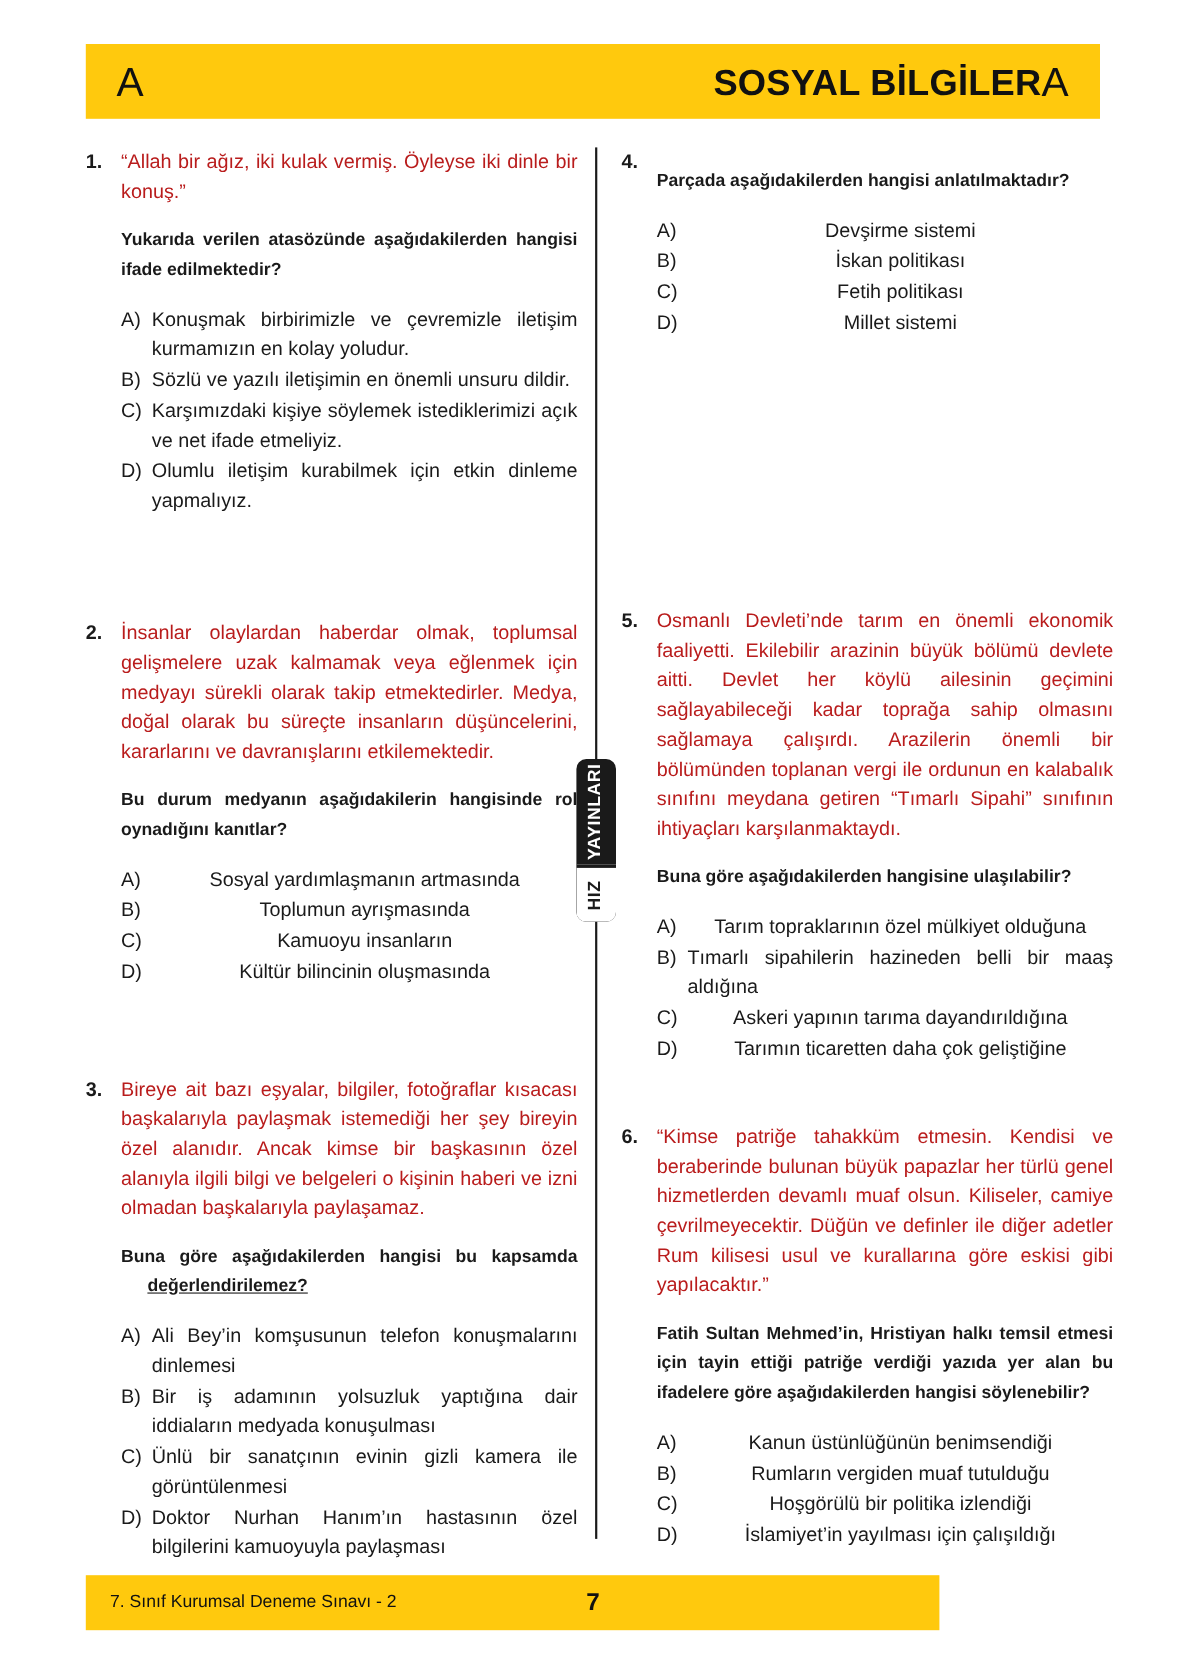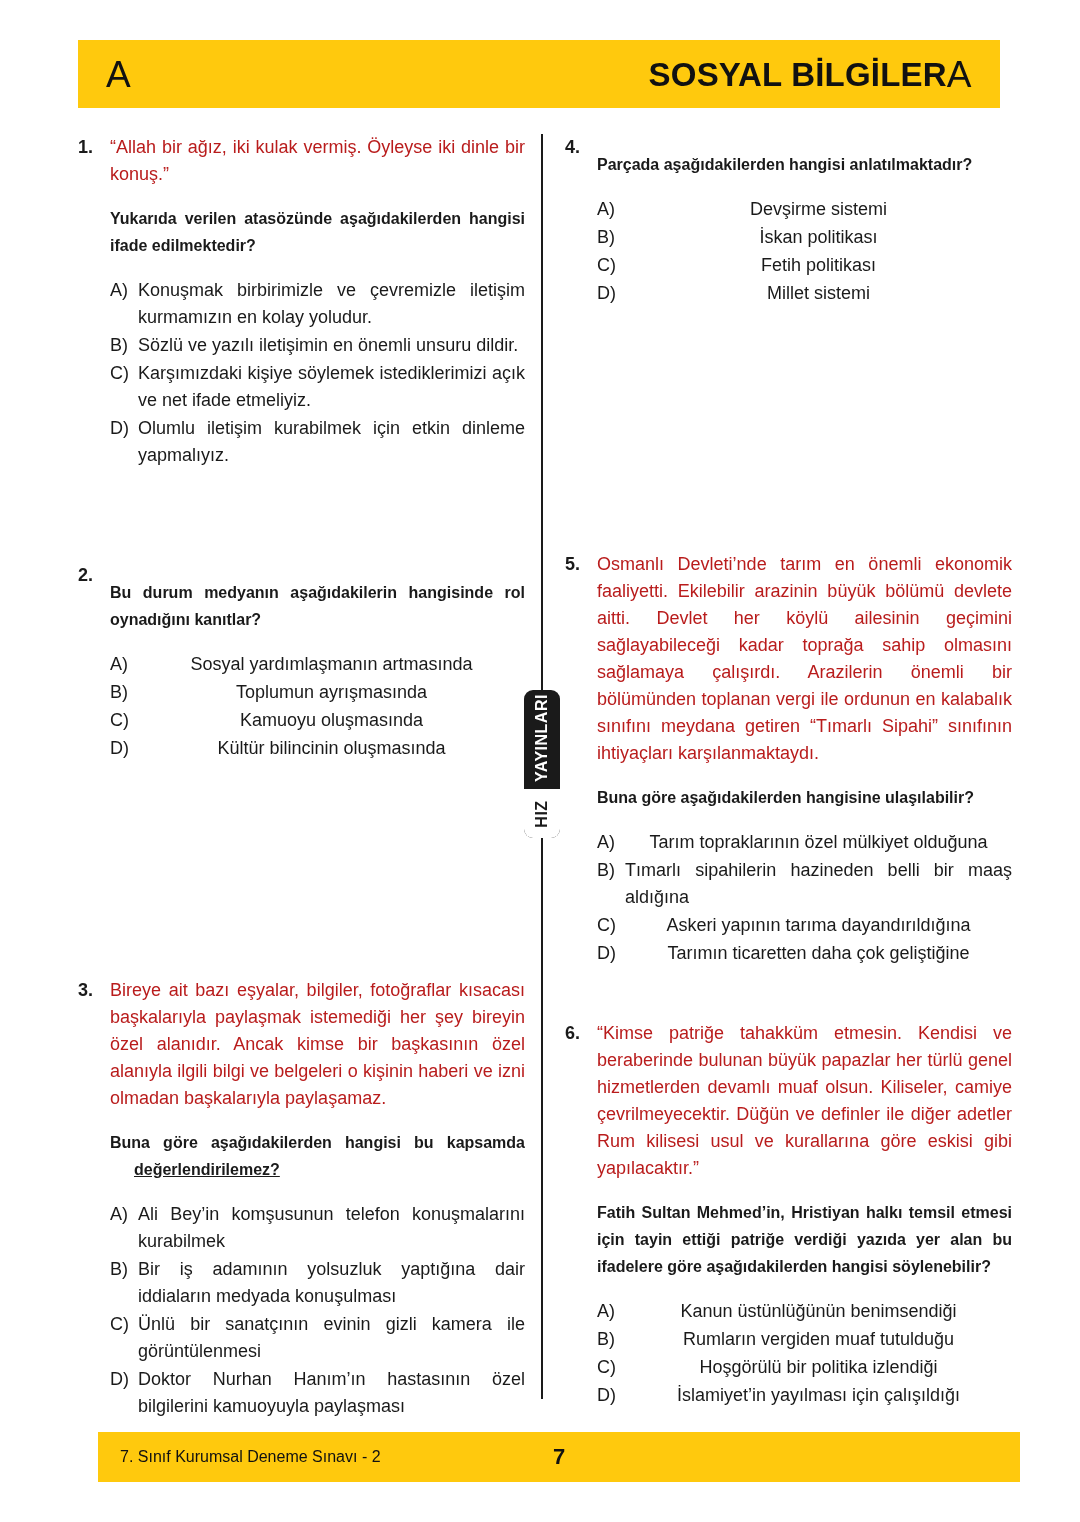--- a/index.html
+++ b/index.html
@@ -178,28 +178,27 @@
     flex: 1;
     text-align: justify;
   }
   .opt.nojust .opt-text { text-align: center; }
 
   
   .footer-bar {
     position: absolute;
     left: 78px;
     top: 1432px;
-    width: 922px;
+    width: 776px;
     height: 50px;
     background: #FFC90D;
     display: flex;
     align-items: center;
     box-sizing: border-box;
     padding-left: 22px;
-    margin-left: 20px;
   }
   .footer-label {
     font-size: 16px;
     color: #111;
     font-weight: 400;
   }
   .footer-page {
     position: absolute;
     left: 455px;
     font-size: 22px;
@@ -249,53 +248,54 @@
               </div>
             </div>
           </div>
         </div>
       </div>
 
       <div class="question" style="top:428px;">
         <div class="q-row">
           <div class="q-num">2.</div>
           <div class="q-body">
+            <div class="q-stem">İnsanlar olaylardan haberdar olmak, toplumsal gelişmelere uzak kalmamak veya eğlenmek için medyayı sürekli olarak takip etmektedirler. Medya, doğal olarak bu süreçte insanların düşüncelerini, kararlarını ve davranışlarını etkilemektedir.</div>
             <div class="q-prompt">Bu durum medyanın aşağıdakilerin hangisinde rol oynadığını kanıtlar?</div>
             <div class="opts">
               <div class="opt nojust">
                 <span class="opt-letter">A)</span>
                 <span class="opt-text">Sosyal yardımlaşmanın artmasında</span>
               </div>
               <div class="opt nojust">
                 <span class="opt-letter">B)</span>
                 <span class="opt-text">Toplumun ayrışmasında</span>
               </div>
               <div class="opt nojust">
                 <span class="opt-letter">C)</span>
-                <span class="opt-text">Kamuoyu oluşmasında</span>
+                <span class="opt-text">Kamuoyu insanların</span>
               </div>
               <div class="opt nojust">
                 <span class="opt-letter">D)</span>
                 <span class="opt-text">Kültür bilincinin oluşmasında</span>
               </div>
             </div>
           </div>
         </div>
       </div>
 
       <div class="question" style="top:843px;">
         <div class="q-row">
           <div class="q-num">3.</div>
           <div class="q-body">
             <div class="q-stem">Bireye ait bazı eşyalar, bilgiler, fotoğraflar kısacası başkalarıyla paylaşmak istemediği her şey bireyin özel alanıdır. Ancak kimse bir başkasının özel alanıyla ilgili bilgi ve belgeleri o kişinin haberi ve izni olmadan başkalarıyla paylaşamaz.</div>
             <div class="q-prompt"><span>Buna göre aşağıdakilerden hangisi bu kapsamda </span><span class="u">değerlendirilemez?</span></div>
             <div class="opts">
               <div class="opt">
                 <span class="opt-letter">A)</span>
-                <span class="opt-text">Ali Bey’in komşusunun telefon konuşmalarını kurabilmek</span>
+                <span class="opt-text">Ali Bey’in komşusunun telefon konuşmalarını dinlemesi</span>
               </div>
               <div class="opt">
                 <span class="opt-letter">B)</span>
                 <span class="opt-text">Bir iş adamının yolsuzluk yaptığına dair iddiaların medyada konuşulması</span>
               </div>
               <div class="opt">
                 <span class="opt-letter">C)</span>
                 <span class="opt-text">Ünlü bir sanatçının evinin gizli kamera ile görüntülenmesi</span>
               </div>
               <div class="opt">

